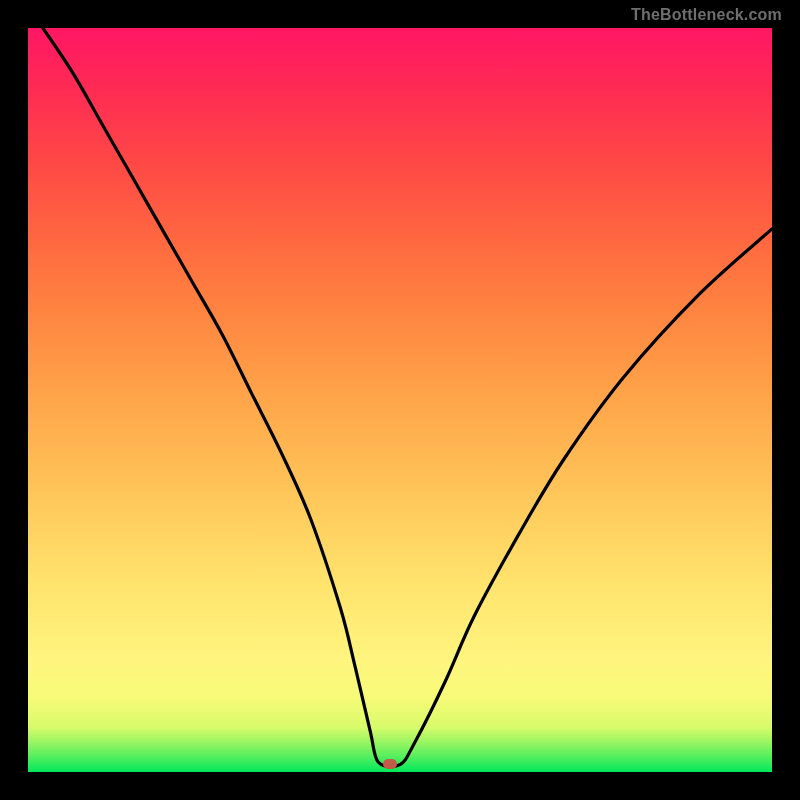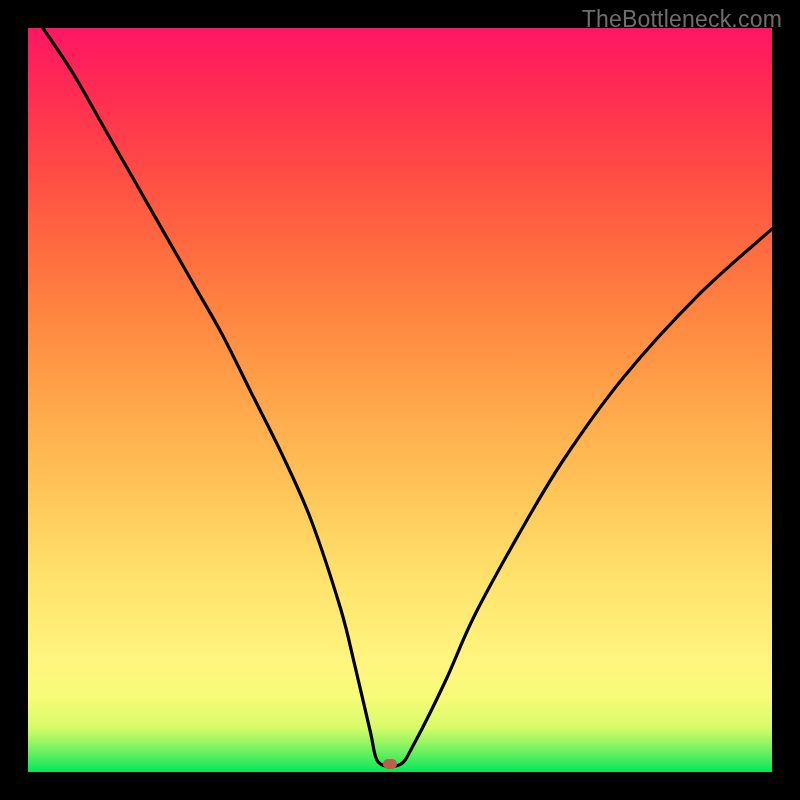--- a/index.html
+++ b/index.html
@@ -43,22 +43,22 @@
       #ff4846 82%,
       #ff2a54 92%,
       #ff1664 100%
     );
   }
   .watermark {
     position: absolute;
     top: 6px;
     right: 18px;
     color: #6e6e6e;
-    font-size: 23px;
-    font-weight: 400;
+    font-size: 16px;
+    font-weight: 700;
     letter-spacing: 0.2px;
     user-select: none;
     text-align: right;
   }
   svg.curve {
     position: absolute;
     left: 0;
     top: 0;
     width: 744px;
     height: 744px;

